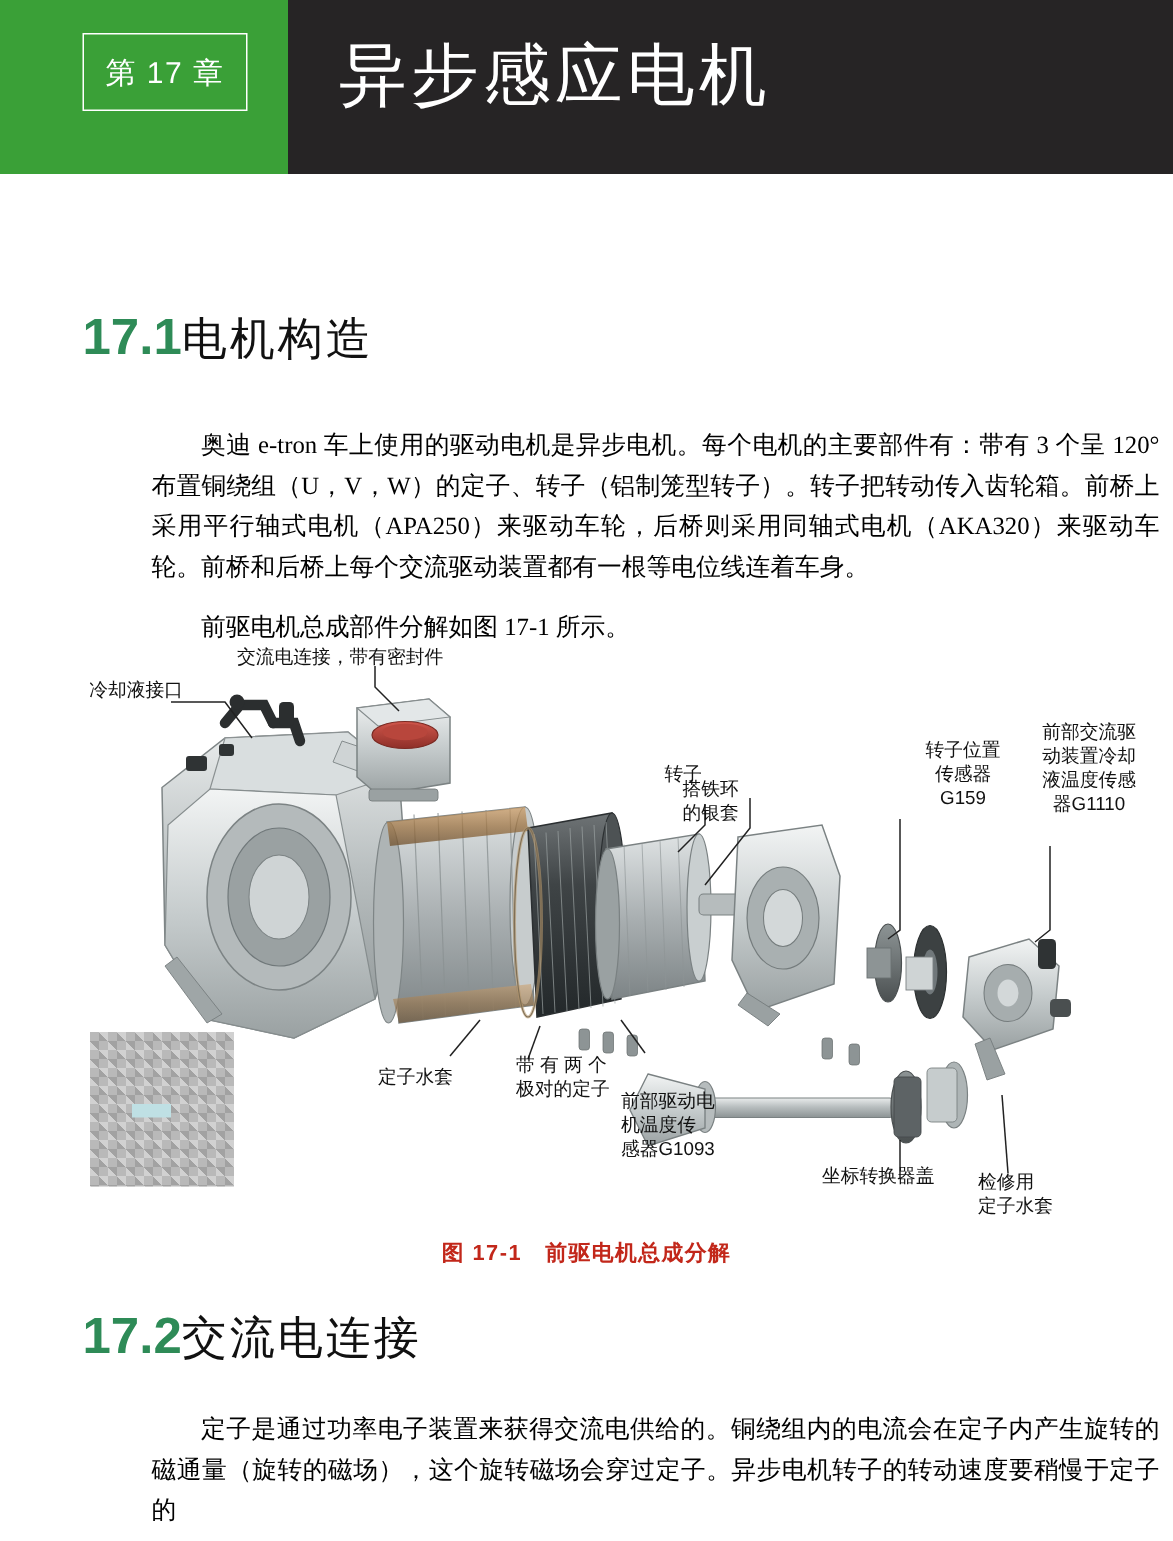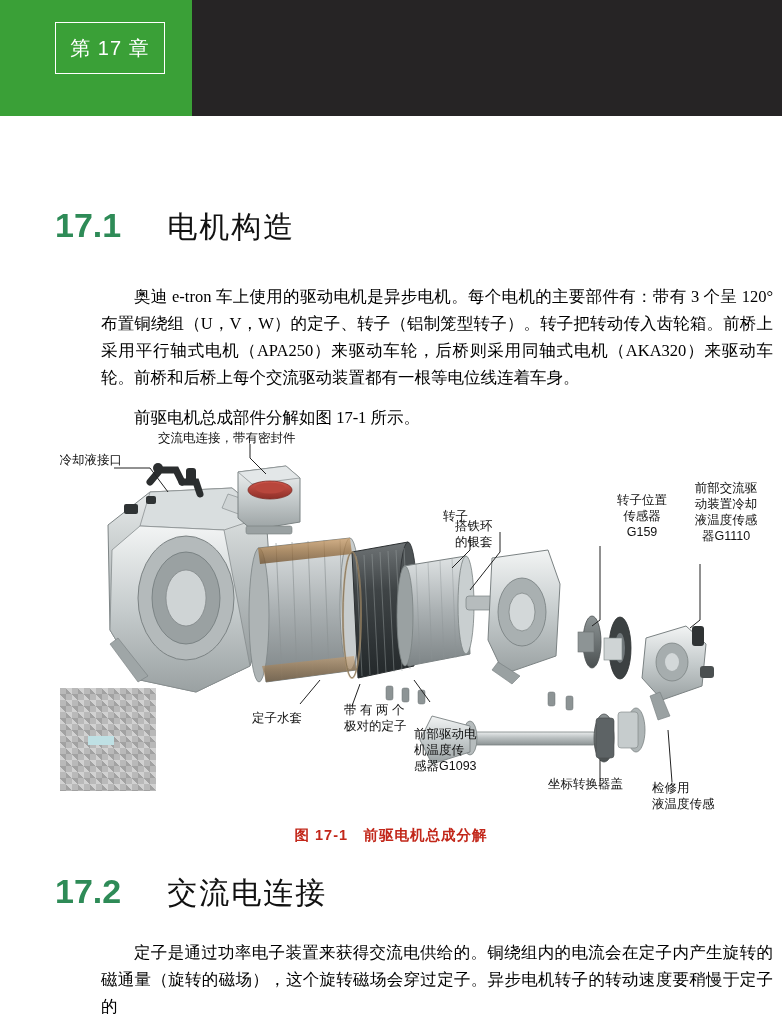--- a/index.html
+++ b/index.html
@@ -73,21 +73,20 @@
     align-items: baseline;
   }
   .section-num {
     color: #2e8b57;
     font-family: "Liberation Sans", sans-serif;
     font-size: 34px;
     font-weight: bold;
     letter-spacing: 0px;
   }
   .section-name {
-    margin-left: 46px;
     color: #111111;
     font-family: "Liberation Sans", sans-serif;
     font-size: 30px;
     font-weight: normal;
     letter-spacing: 2px;
   }
   #sec1 { top: 206px; }
   #sec2 { top: 872px; }
 
   
@@ -165,20 +164,21 @@
   
   .motor-svg { position: absolute; left: 0; top: 0; }
 </style>
 </head>
 <body>
 
 <div class="header">
   <div class="header-green"></div>
   <div class="header-dark"></div>
   <div class="chapter-badge">第 17 章</div>
+  <div class="chapter-title">异步感应电机</div>
 </div>
 
 <div class="section-head" id="sec1">
   <span class="section-num">17.1</span>
   <span class="section-name">电机构造</span>
 </div>
 
 <div class="para" id="p1">奥迪 e-tron 车上使用的驱动电机是异步电机。每个电机的主要部件有：带有 3 个呈 120°布置铜绕组（U，V，W）的定子、转子（铝制笼型转子）。转子把转动传入齿轮箱。前桥上采用平行轴式电机（APA250）来驱动车轮，后桥则采用同轴式电机（AKA320）来驱动车轮。前桥和后桥上每个交流驱动装置都有一根等电位线连着车身。</div>
 <div class="para" id="p2">前驱电机总成部件分解如图 17-1 所示。</div>
 
@@ -380,21 +380,21 @@
 <div class="lbl" style="left:344px; top:702px; width:80px;">带 有 两 个
 极对的定子</div>
 
 <div class="lbl" style="left:414px; top:726px; width:84px;">前部驱动电
 机温度传
 感器G1093</div>
 
 <div class="lbl" style="left:548px; top:776px; width:100px;">坐标转换器盖</div>
 
 <div class="lbl" style="left:652px; top:780px; width:66px;">检修用
-液温度传感</div>
+定子水套</div>
 
 <div class="fig-caption">图 17-1　前驱电机总成分解</div>
 
 <div class="section-head" id="sec2">
   <span class="section-num">17.2</span>
   <span class="section-name">交流电连接</span>
 </div>
 
 <div class="para" id="p3">定子是通过功率电子装置来获得交流电供给的。铜绕组内的电流会在定子内产生旋转的磁通量（旋转的磁场），这个旋转磁场会穿过定子。异步电机转子的转动速度要稍慢于定子的</div>
 

